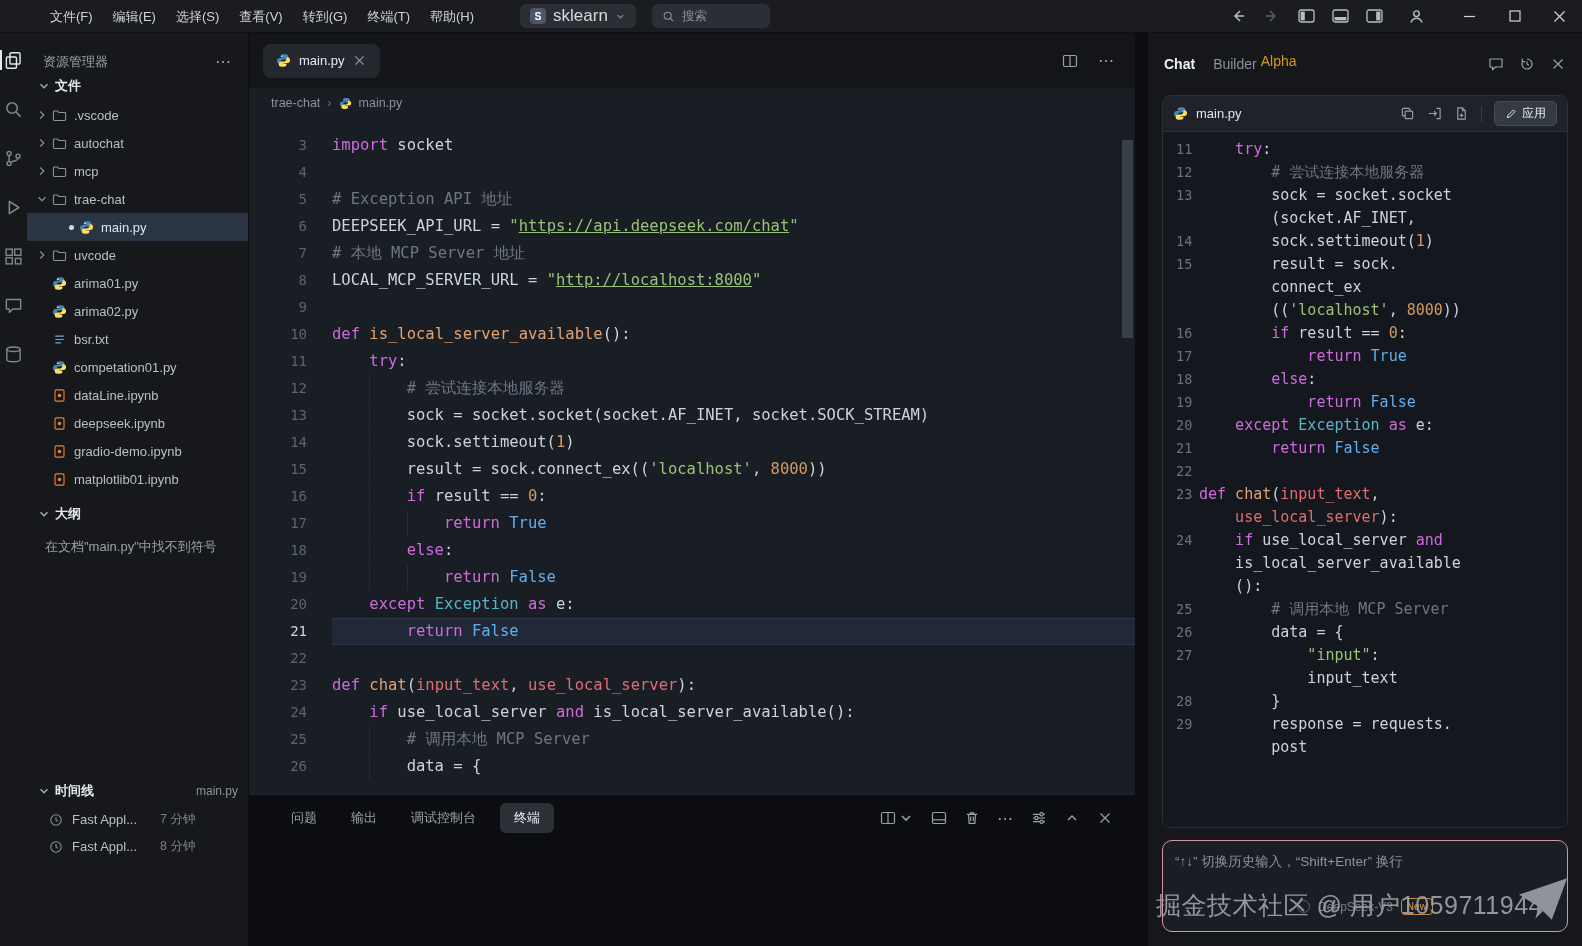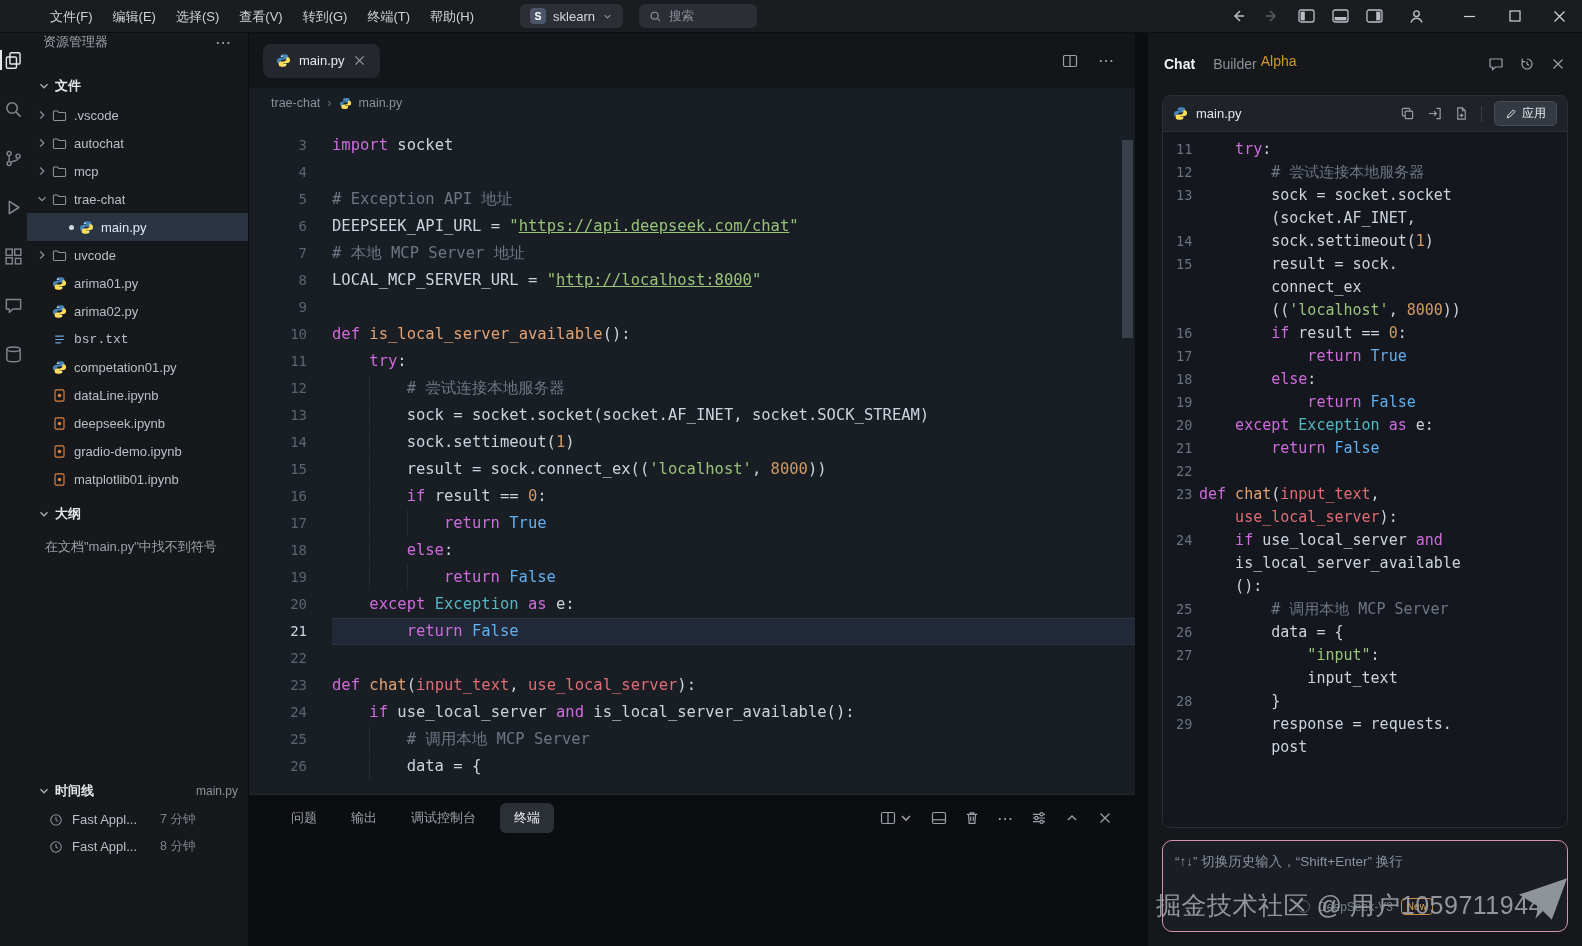--- a/index.html
+++ b/index.html
@@ -8,38 +8,38 @@
        font-family:"Liberation Sans","DejaVu Sans",sans-serif;color:#c9cdd3;}
   svg{display:block}
   .mono{font-family:"DejaVu Sans Mono",monospace;}
 
   
   .titlebar{height:33px;background:#1b1c1f;border-bottom:1px solid #0e0f11;display:flex;align-items:center;padding-left:40px;}
   .menu-bar{display:flex;align-items:center;height:33px;}
   .menu-item{padding:0 10px;height:33px;line-height:33px;font-size:13px;color:#cfd3d9;cursor:default;}
   .proj-pill{margin-left:36px;height:24px;background:#2b2e34;border-radius:6px;display:flex;align-items:center;gap:7px;padding:0 10px;}
   .proj-badge{width:16px;height:16px;border-radius:4px;background:#4d5668;color:#fff;font-size:10.5px;font-weight:700;display:flex;align-items:center;justify-content:center;}
-  .proj-name{font-size:13px;color:#d5d9de;}
+  .proj-name{font-size:17px;color:#d5d9de;}
   .search-pill{margin-left:16px;height:24px;width:118px;background:#2b2e34;border-radius:6px;display:flex;align-items:center;gap:7px;padding:0 10px;color:#8a919c;font-size:12.5px;}
   .tb-right{margin-left:auto;display:flex;align-items:center;}
   .tb-ic{width:34px;height:33px;display:flex;align-items:center;justify-content:center;color:#b9bec6;}
   .tb-ic.dim{color:#585d64}
   .tb-person{margin:0 14px 0 8px}
   .win-btn{width:45px;height:33px;display:flex;align-items:center;justify-content:center;color:#d0d4d9;}
 
   
   .main{display:flex;height:913px;}
   .activitybar{width:27px;background:#17181b;display:flex;flex-direction:column;align-items:center;padding-top:16px;gap:27px;flex:none;}
   .act-ic{width:22px;height:22px;color:#80868f;display:flex;align-items:center;justify-content:center;position:relative;}
   .act-ic.active{color:#e4e7ec}
   .act-ic.active::before{content:"";position:absolute;left:-3px;top:1px;width:2px;height:20px;background:#e4e7ec;}
 
   
   .sidebar{width:222px;background:#17181b;border-right:1px solid #0d0e10;display:flex;flex-direction:column;flex:none;font-size:13px;}
-  .sb-title{height:38px;display:flex;align-items:flex-start;padding:0 16px;color:#9da3ad;flex:none;}
+  .sb-title{height:38px;display:flex;align-items:flex-end;padding:0 16px;color:#9da3ad;flex:none;}
   .sb-title .more{margin-left:auto;color:#9da3ad;font-size:16px;letter-spacing:1px;}
   .section-h{display:flex;align-items:center;height:30px;padding:0 10px;gap:4px;font-weight:700;color:#e1e5ea;flex:none;}
   .section-h .chev{width:14px;height:14px;color:#aab0b9}
   .tree{flex:none;}
   .tree-row{height:28px;display:flex;align-items:center;color:#b9bfc9;cursor:default;}
   .tree-row.sel{background:#2b3442;color:#dae6f7;}
   .tr-chev{width:17px;height:16px;flex:none;display:flex;align-items:center;}
   .tr-icon{width:16px;height:16px;flex:none;margin-right:6px;display:flex;align-items:center;}
   .tr-icon svg{width:15px;height:15px}
   .tr-chev svg{width:14px;height:14px}
@@ -374,21 +374,21 @@
             <span class="tr-icon">
               <svg viewBox="0 0 16 16" width="15" height="15">
                 <path fill="#4584b6" d="M7.9 1.3c-1.8 0-3 .8-3 2.1v1.5h3.2v.5H3.8C2.2 5.4 1 6.6 1 8.4c0 1.8 1.1 3 2.7 3h1.2V9.6c0-1.5 1.3-2.7 2.8-2.7h3.1c1.3 0 2.3-1 2.3-2.3V3.4c0-1.3-1.4-2.1-3.2-2.1z"></path>
                 <path fill="#ffde57" d="M8.1 14.7c1.8 0 3-.8 3-2.1v-1.5H7.9v-.5h4.3c1.6 0 2.8-1.2 2.8-3 0-1.8-1.1-3-2.7-3h-1.2v1.8c0 1.5-1.3 2.7-2.8 2.7H5.2c-1.3 0-2.3 1-2.3 2.3v1.2c0 1.3 1.4 2.1 3.2 2.1z"></path>
                 <circle fill="#fff" cx="6.3" cy="3.4" r=".8"></circle>
                 <circle fill="#fff" cx="9.7" cy="12.6" r=".8"></circle>
               </svg>
             </span>
             <span class="tr-label">arima02.py</span>
           </div>
-          <div class="tree-row" style="padding-left: 8px; font-family: Liberation Mono, monospace;">
+          <div class="tree-row" style="padding-left: 8px;">
             <span class="tr-chev"></span>
             <span class="tr-icon">
               <svg viewBox="0 0 16 16" width="15" height="15">
                 <path d="M3.5 4.5h9M3.5 8h9M3.5 11.5h6" stroke="#6fa8dc" stroke-width="1.3" fill="none"></path>
               </svg>
             </span>
             <span class="tr-label">bsr.txt</span>
           </div>
           <div class="tree-row" style="padding-left: 8px;">
             <span class="tr-chev"></span>

